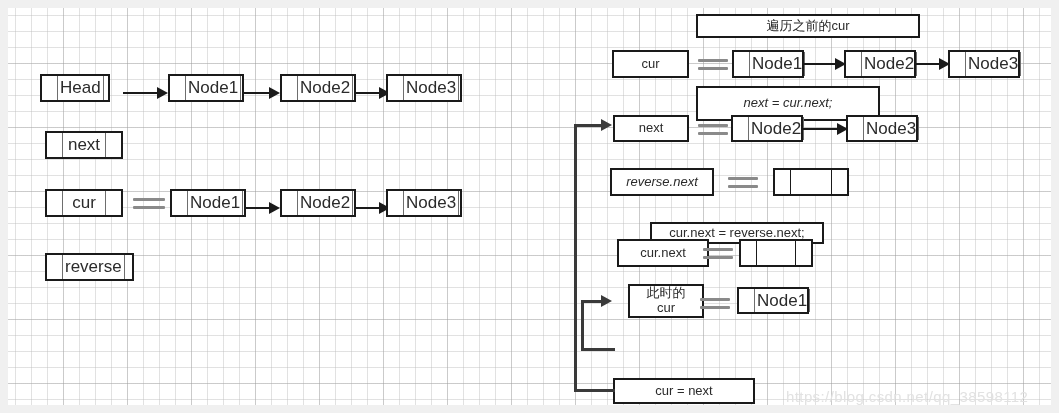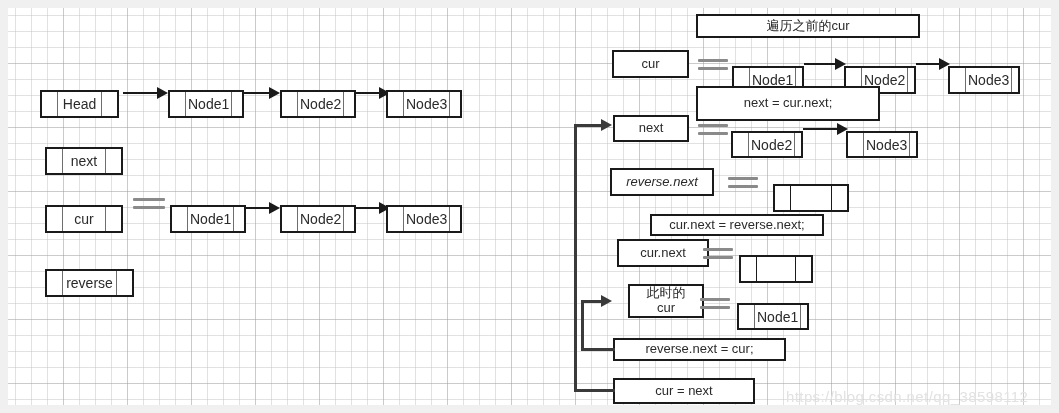--- a/index.html
+++ b/index.html
@@ -36,21 +36,21 @@
     line-height:1.15;
     text-align:center;
     white-space:pre-line;
   }
 
   
   .node{
     border:2.5px solid #1a1a1a;
     background:#fff;
     display:flex;align-items:stretch;
-    font-size:14px;color:#2b2b2b;margin-top:16px;
+    font-size:17px;color:#2b2b2b;
   }
   .node .cell-l{width:15px;border-right:1.5px solid #6e6e6e;flex:none;}
   .node .cell-m{flex:1;display:flex;align-items:center;justify-content:center;
                 border-right:1.5px solid #6e6e6e;padding:0 2px;}
   .node .cell-r{width:15px;flex:none;}
   
   .node.dark .cell-l{border-right-color:#1a1a1a;}
   .node.dark .cell-m{border-right-color:#1a1a1a;}
 
   
@@ -82,21 +82,21 @@
   .watermark{
     font-size:15px;color:#e2e2e2;letter-spacing:.4px;
     user-select:none;white-space:nowrap;
   }
 </style>
 </head>
 <body>
 
 <div id="canvas">
 
-  <div class="abs node" style="left:32px;top:66px;width:79px;height:28px;">
+  <div class="abs node" style="left:32px;top:66px;width:70px;height:28px;">
     <div class="cell-l"></div>
     <div class="cell-m">Head</div>
     <div class="cell-r"></div>
   </div>
   <div class="abs arrow" style="left:115px;top:79px;width:45px;height:12px;">
     <div class="shaft"></div>
     <div class="head"></div>
   </div>
 
   <div class="abs node" style="left:160px;top:66px;width:76px;height:28px;">
@@ -200,21 +200,21 @@
     <div class="shaft"></div>
     <div class="head"></div>
   </div>
 
   <div class="abs node" style="left:940px;top:42px;width:72px;height:28px;">
     <div class="cell-l"></div>
     <div class="cell-m">Node3</div>
     <div class="cell-r"></div>
   </div>
 
-  <div class="abs box" style="left:688px;top:78px;width:184px;height:35px;">next = cur.next;</div>
+  <div class="abs box" style="left:688px;top:78px;width:184px;height:35px;font-style:italic;">next = cur.next;</div>
 
   <div class="abs box" style="left:605px;top:107px;width:76px;height:27px;">next</div>
   <div class="abs eq" style="left:690px;top:112px;width:30px;height:18px;">
     <i></i>
     <i></i>
   </div>
 
   <div class="abs node" style="left:723px;top:107px;width:72px;height:27px;">
     <div class="cell-l"></div>
     <div class="cell-m">Node2</div>
@@ -235,21 +235,21 @@
   <div class="abs eq" style="left:720px;top:165px;width:30px;height:18px;">
     <i></i>
     <i></i>
   </div>
   <div class="abs node dark" style="left:765px;top:160px;width:76px;height:28px;">
     <div class="cell-l"></div>
     <div class="cell-m"></div>
     <div class="cell-r"></div>
   </div>
 
-  <div class="abs box" style="left:642px;top:206px;width:174px;height:22px;">cur.next = reverse.next;</div>
+  <div class="abs box" style="left:642px;top:214px;width:174px;height:22px;">cur.next = reverse.next;</div>
 
   <div class="abs box" style="left:609px;top:231px;width:92px;height:28px;">cur.next</div>
   <div class="abs eq" style="left:695px;top:236px;width:30px;height:18px;">
     <i></i>
     <i></i>
   </div>
   <div class="abs node dark" style="left:731px;top:231px;width:74px;height:28px;">
     <div class="cell-l"></div>
     <div class="cell-m"></div>
     <div class="cell-r"></div>
@@ -260,21 +260,20 @@
   <div class="abs eq" style="left:692px;top:286px;width:30px;height:18px;">
     <i></i>
     <i></i>
   </div>
   <div class="abs node" style="left:729px;top:279px;width:72px;height:27px;">
     <div class="cell-l"></div>
     <div class="cell-m">Node1</div>
     <div class="cell-r"></div>
   </div>
 
-  <div class="abs box" style="left:605px;top:330px;width:173px;height:23px;">reverse.next = cur;</div>
 
   <div class="abs box" style="left:605px;top:370px;width:142px;height:26px;">cur = next</div>
 
   <div class="abs ln-h" style="left:573px;top:340px;width:34px;"></div>
   <div class="abs ln-v" style="left:573px;top:292px;height:51px;"></div>
   <div class="abs ln-h" style="left:573px;top:292px;width:22px;"></div>
   <div class="abs head-r" style="left:593px;top:287px;"></div>
 
   <div class="abs ln-h" style="left:566px;top:381px;width:41px;"></div>
   <div class="abs ln-v" style="left:566px;top:116px;height:267px;"></div>

